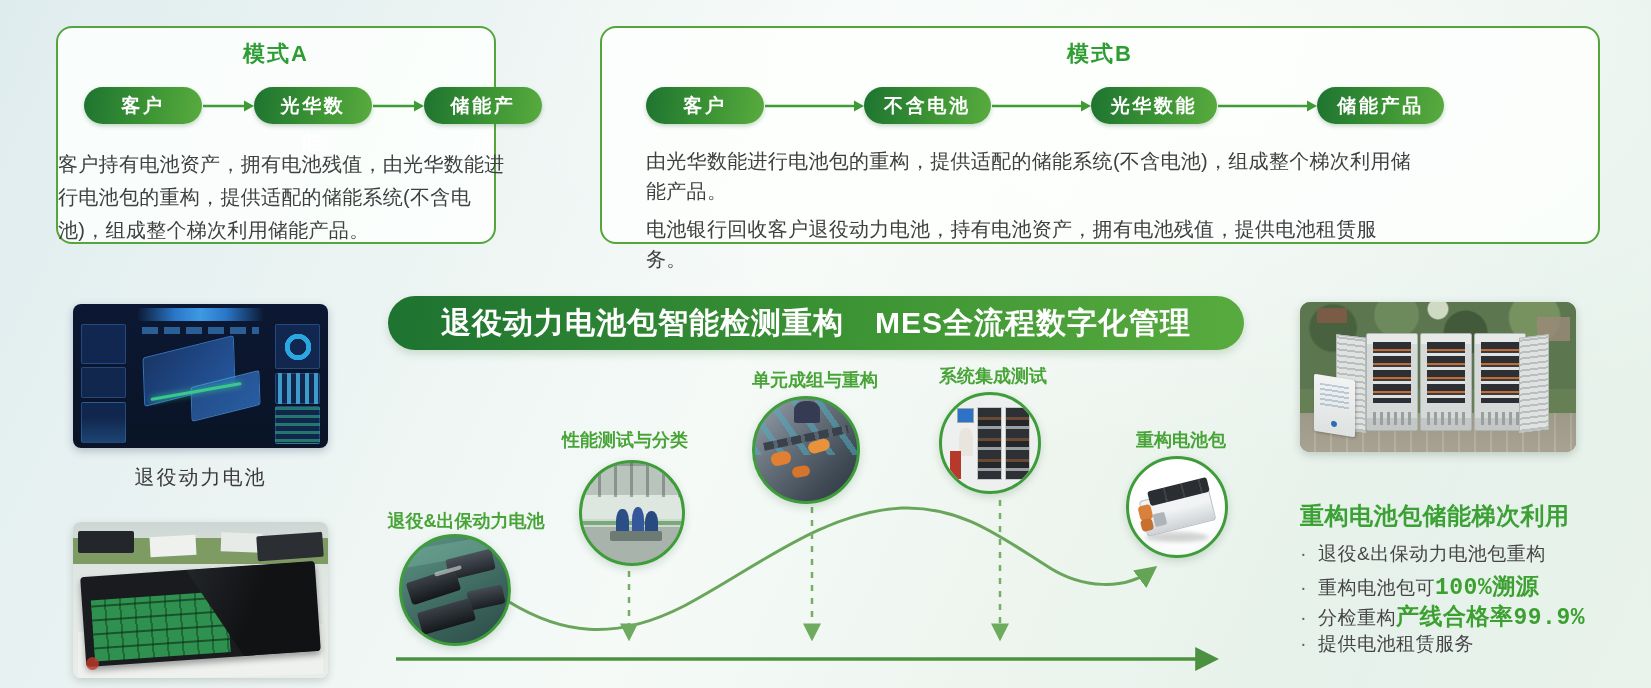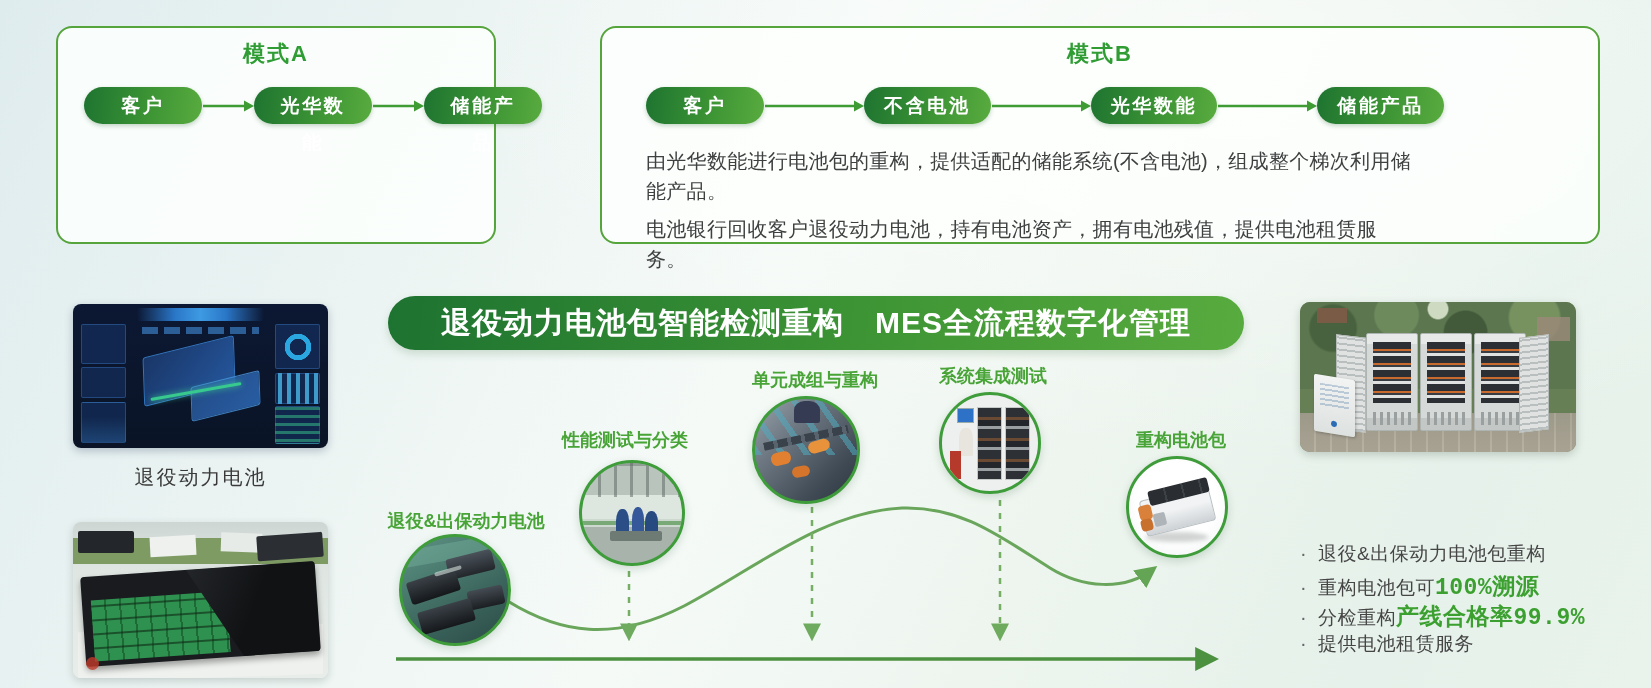--- a/index.html
+++ b/index.html
@@ -172,20 +172,21 @@
           <line x1="1" y1="7" x2="43" y2="7" stroke="#3f9c35" stroke-width="2.4"></line>
           <polygon points="42,1.5 52,7 42,12.5" fill="#3f9c35"></polygon>
         </svg>
       <span class="pill">光华数能</span>
       <svg class="flow-arrow" width="52" height="14" viewBox="0 0 52 14">
           <line x1="1" y1="7" x2="43" y2="7" stroke="#3f9c35" stroke-width="2.4"></line>
           <polygon points="42,1.5 52,7 42,12.5" fill="#3f9c35"></polygon>
         </svg>
       <span class="pill">储能产品</span>
     </div>
+    <p class="desc">客户持有电池资产，拥有电池残值，由光华数能进行电池包的重构，提供适配的储能系统(不含电池)，组成整个梯次利用储能产品。</p>
   </section>
 
   <section class="mode-box box-b">
     <h2 class="mode-title">模式B</h2>
     <div class="pill-row">
       <span class="pill">客户</span>
       <svg class="flow-arrow" width="100" height="14" viewBox="0 0 100 14">
           <line x1="1" y1="7" x2="90" y2="7" stroke="#3f9c35" stroke-width="2.4"></line>
           <polygon points="90,1.5 100,7 90,12.5" fill="#3f9c35"></polygon>
         </svg>
@@ -260,20 +261,21 @@
         <div class="cp-vent"></div>
       </div>
     <div class="cp-door cp-dl"></div>
     <div class="cp-door cp-dr"></div>
     <div class="cp-kiosk">
         <div class="cp-kface"></div>
         <div class="cp-kdot"></div>
       </div>
   </div>
 
+  <div class="rp-title">重构电池包储能梯次利用</div>
   <div class="rp-bullets">
     <div class="rp-row">
       <span class="rp-dot">·</span>
       <span class="rp-plain">退役&amp;出保动力电池包重构</span>
       <span class="rp-hl"></span>
     </div>
     <div class="rp-row">
       <span class="rp-dot">·</span>
       <span class="rp-plain">重构电池包可</span>
       <span class="rp-hl">100%溯源</span>

